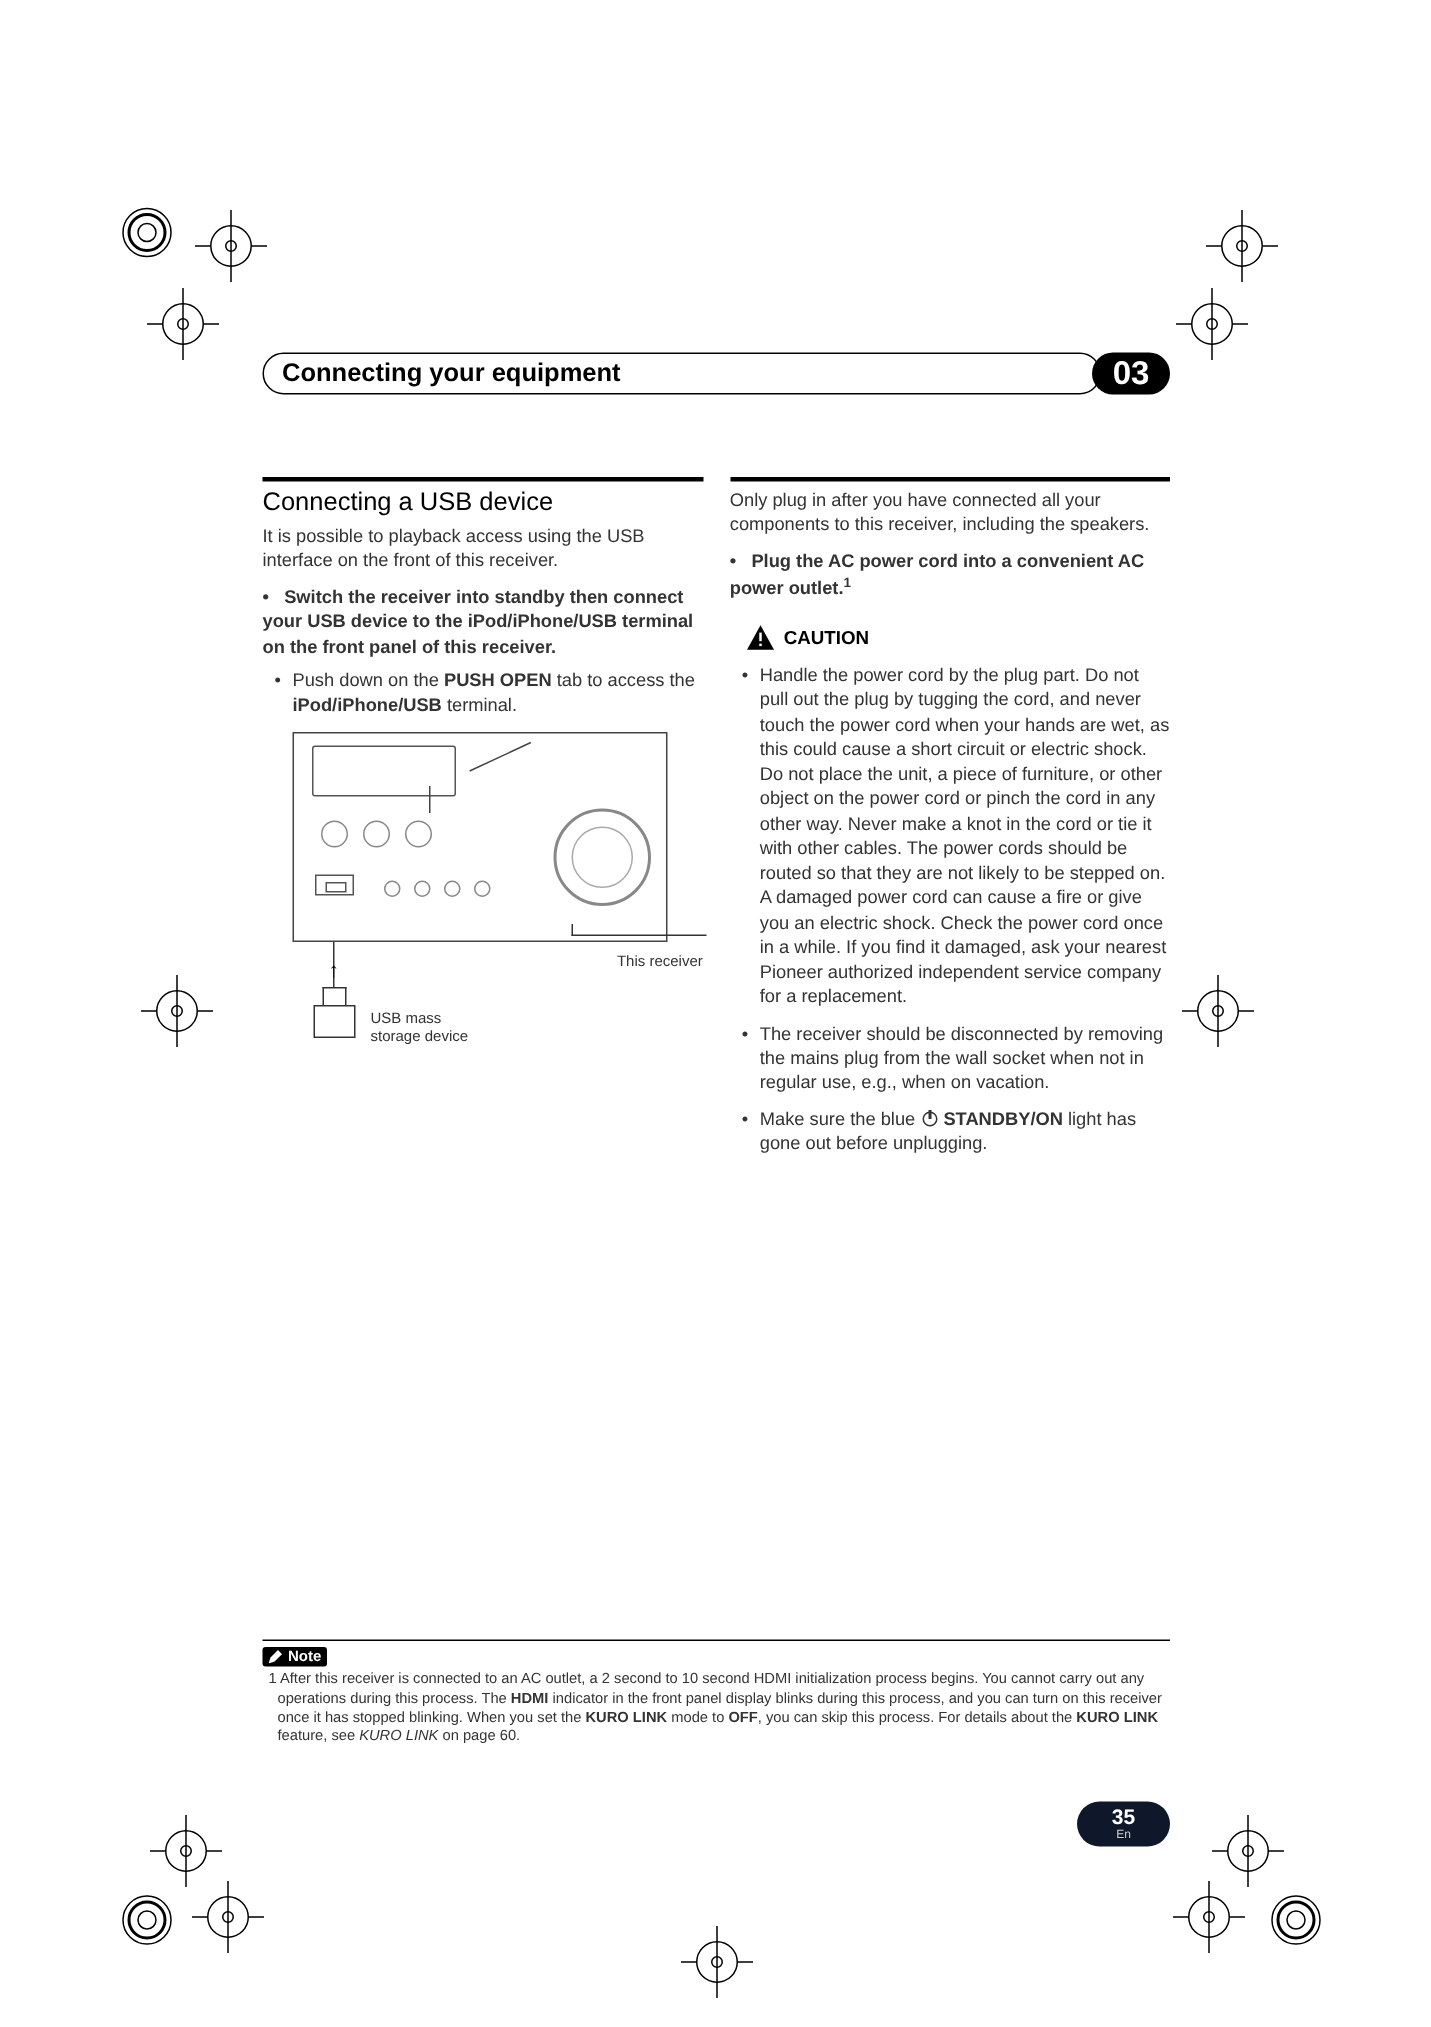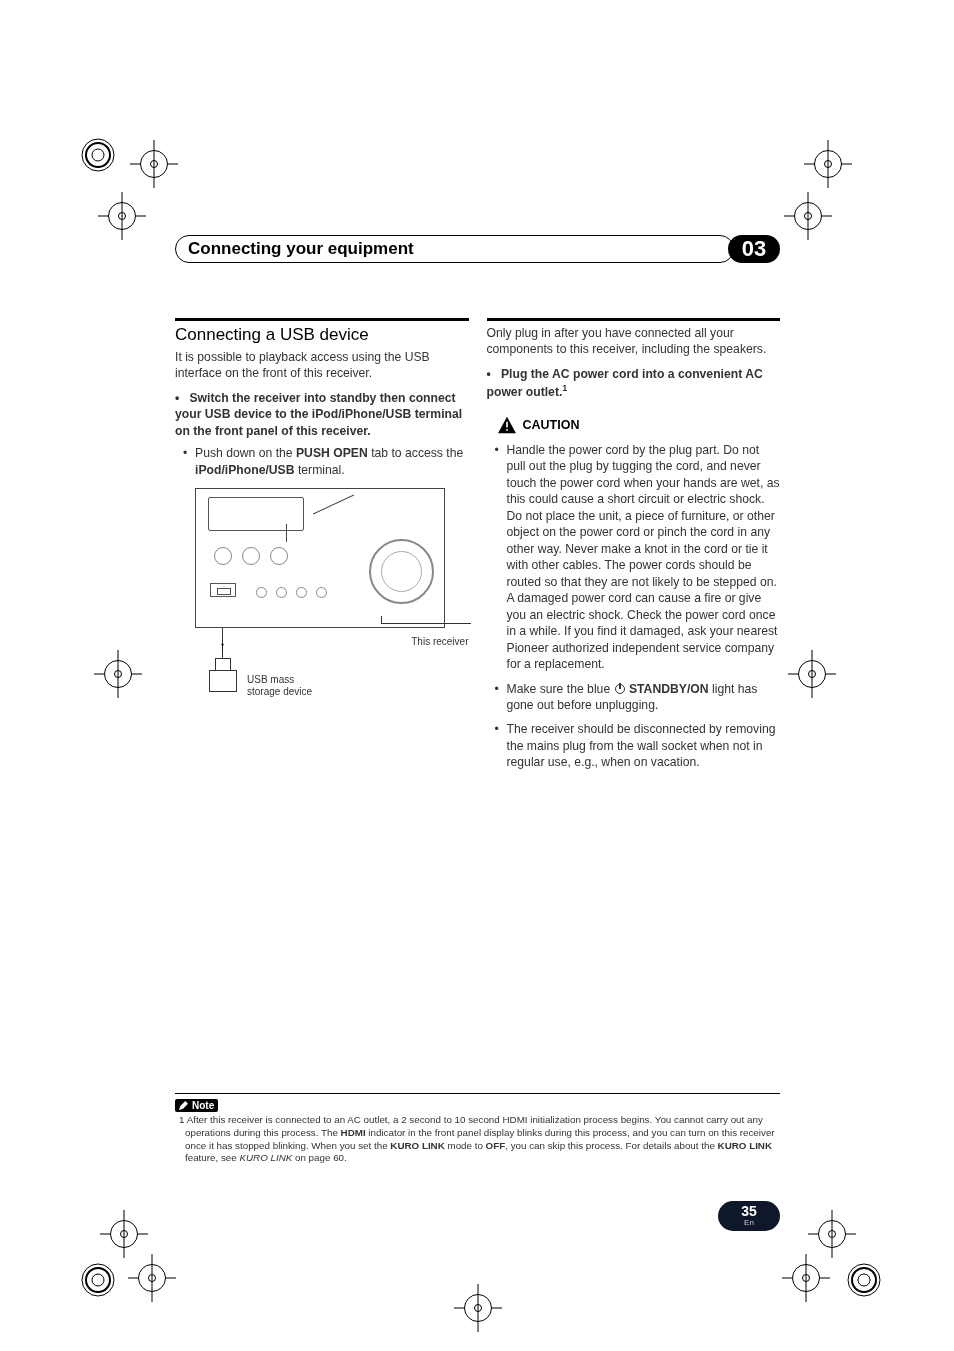--- a/index.html
+++ b/index.html
@@ -461,24 +461,24 @@
         <svg class="warn-triangle" viewBox="0 0 24 22">
           <path d="M12 1 L23 21 L1 21 Z" fill="#000"></path>
           <rect x="11" y="7" width="2" height="7" fill="#fff"></rect>
           <rect x="11" y="16" width="2" height="2" fill="#fff"></rect>
         </svg>
         <span>CAUTION</span>
       </div>
 
       <ul class="bullets">
         <li>Handle the power cord by the plug part. Do not pull out the plug by tugging the cord, and never touch the power cord when your hands are wet, as this could cause a short circuit or electric shock. Do not place the unit, a piece of furniture, or other object on the power cord or pinch the cord in any other way. Never make a knot in the cord or tie it with other cables. The power cords should be routed so that they are not likely to be stepped on. A damaged power cord can cause a fire or give you an electric shock. Check the power cord once in a while. If you find it damaged, ask your nearest Pioneer authorized independent service company for a replacement.</li>
+        <li>The receiver should be disconnected by removing the mains plug from the wall socket when not in regular use, e.g., when on vacation.</li>
         <li>
           <span>Make sure the blue </span><span class="power-icon"></span> <span class="bold">STANDBY/ON</span><span> light has gone out before unplugging.</span>
         </li>
-        <li>The receiver should be disconnected by removing the mains plug from the wall socket when not in regular use, e.g., when on vacation.</li>
       </ul>
     </div>
   </div>
 
   <div class="note-section">
     <div class="note-rule"></div>
     <div class="note-badge">
       <span class="pencil"></span>
       <span>Note</span>
     </div>

